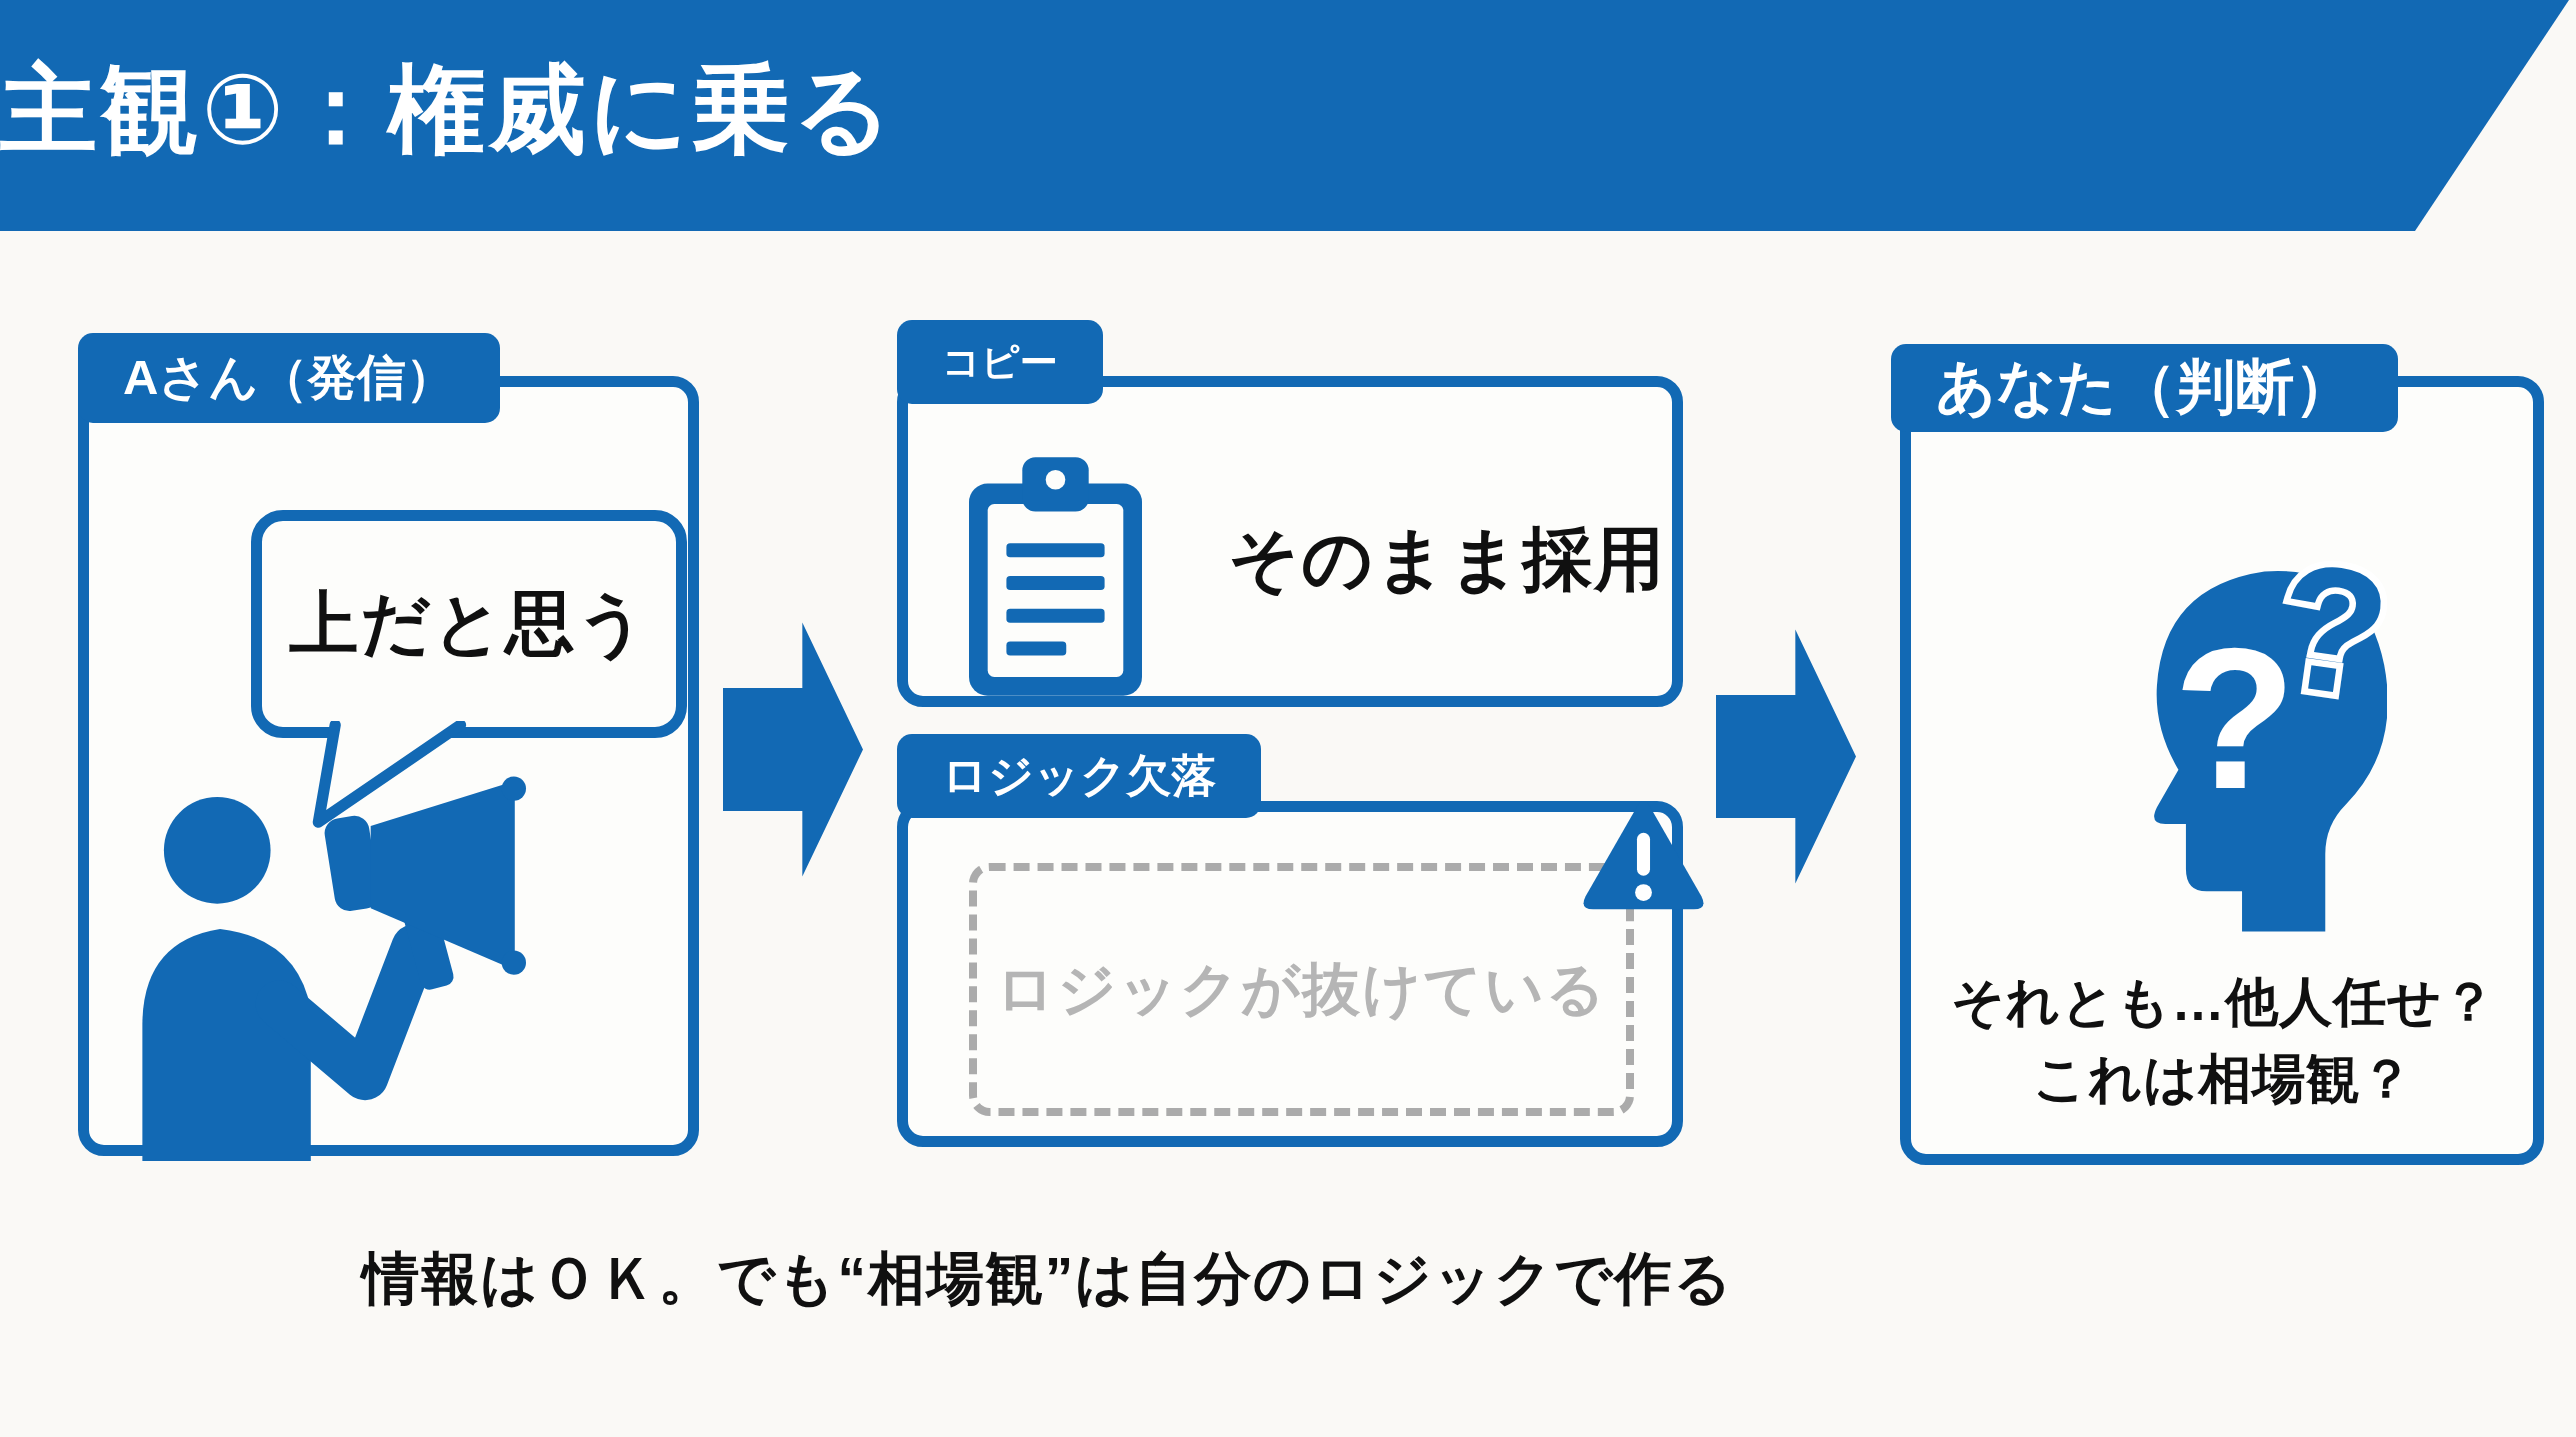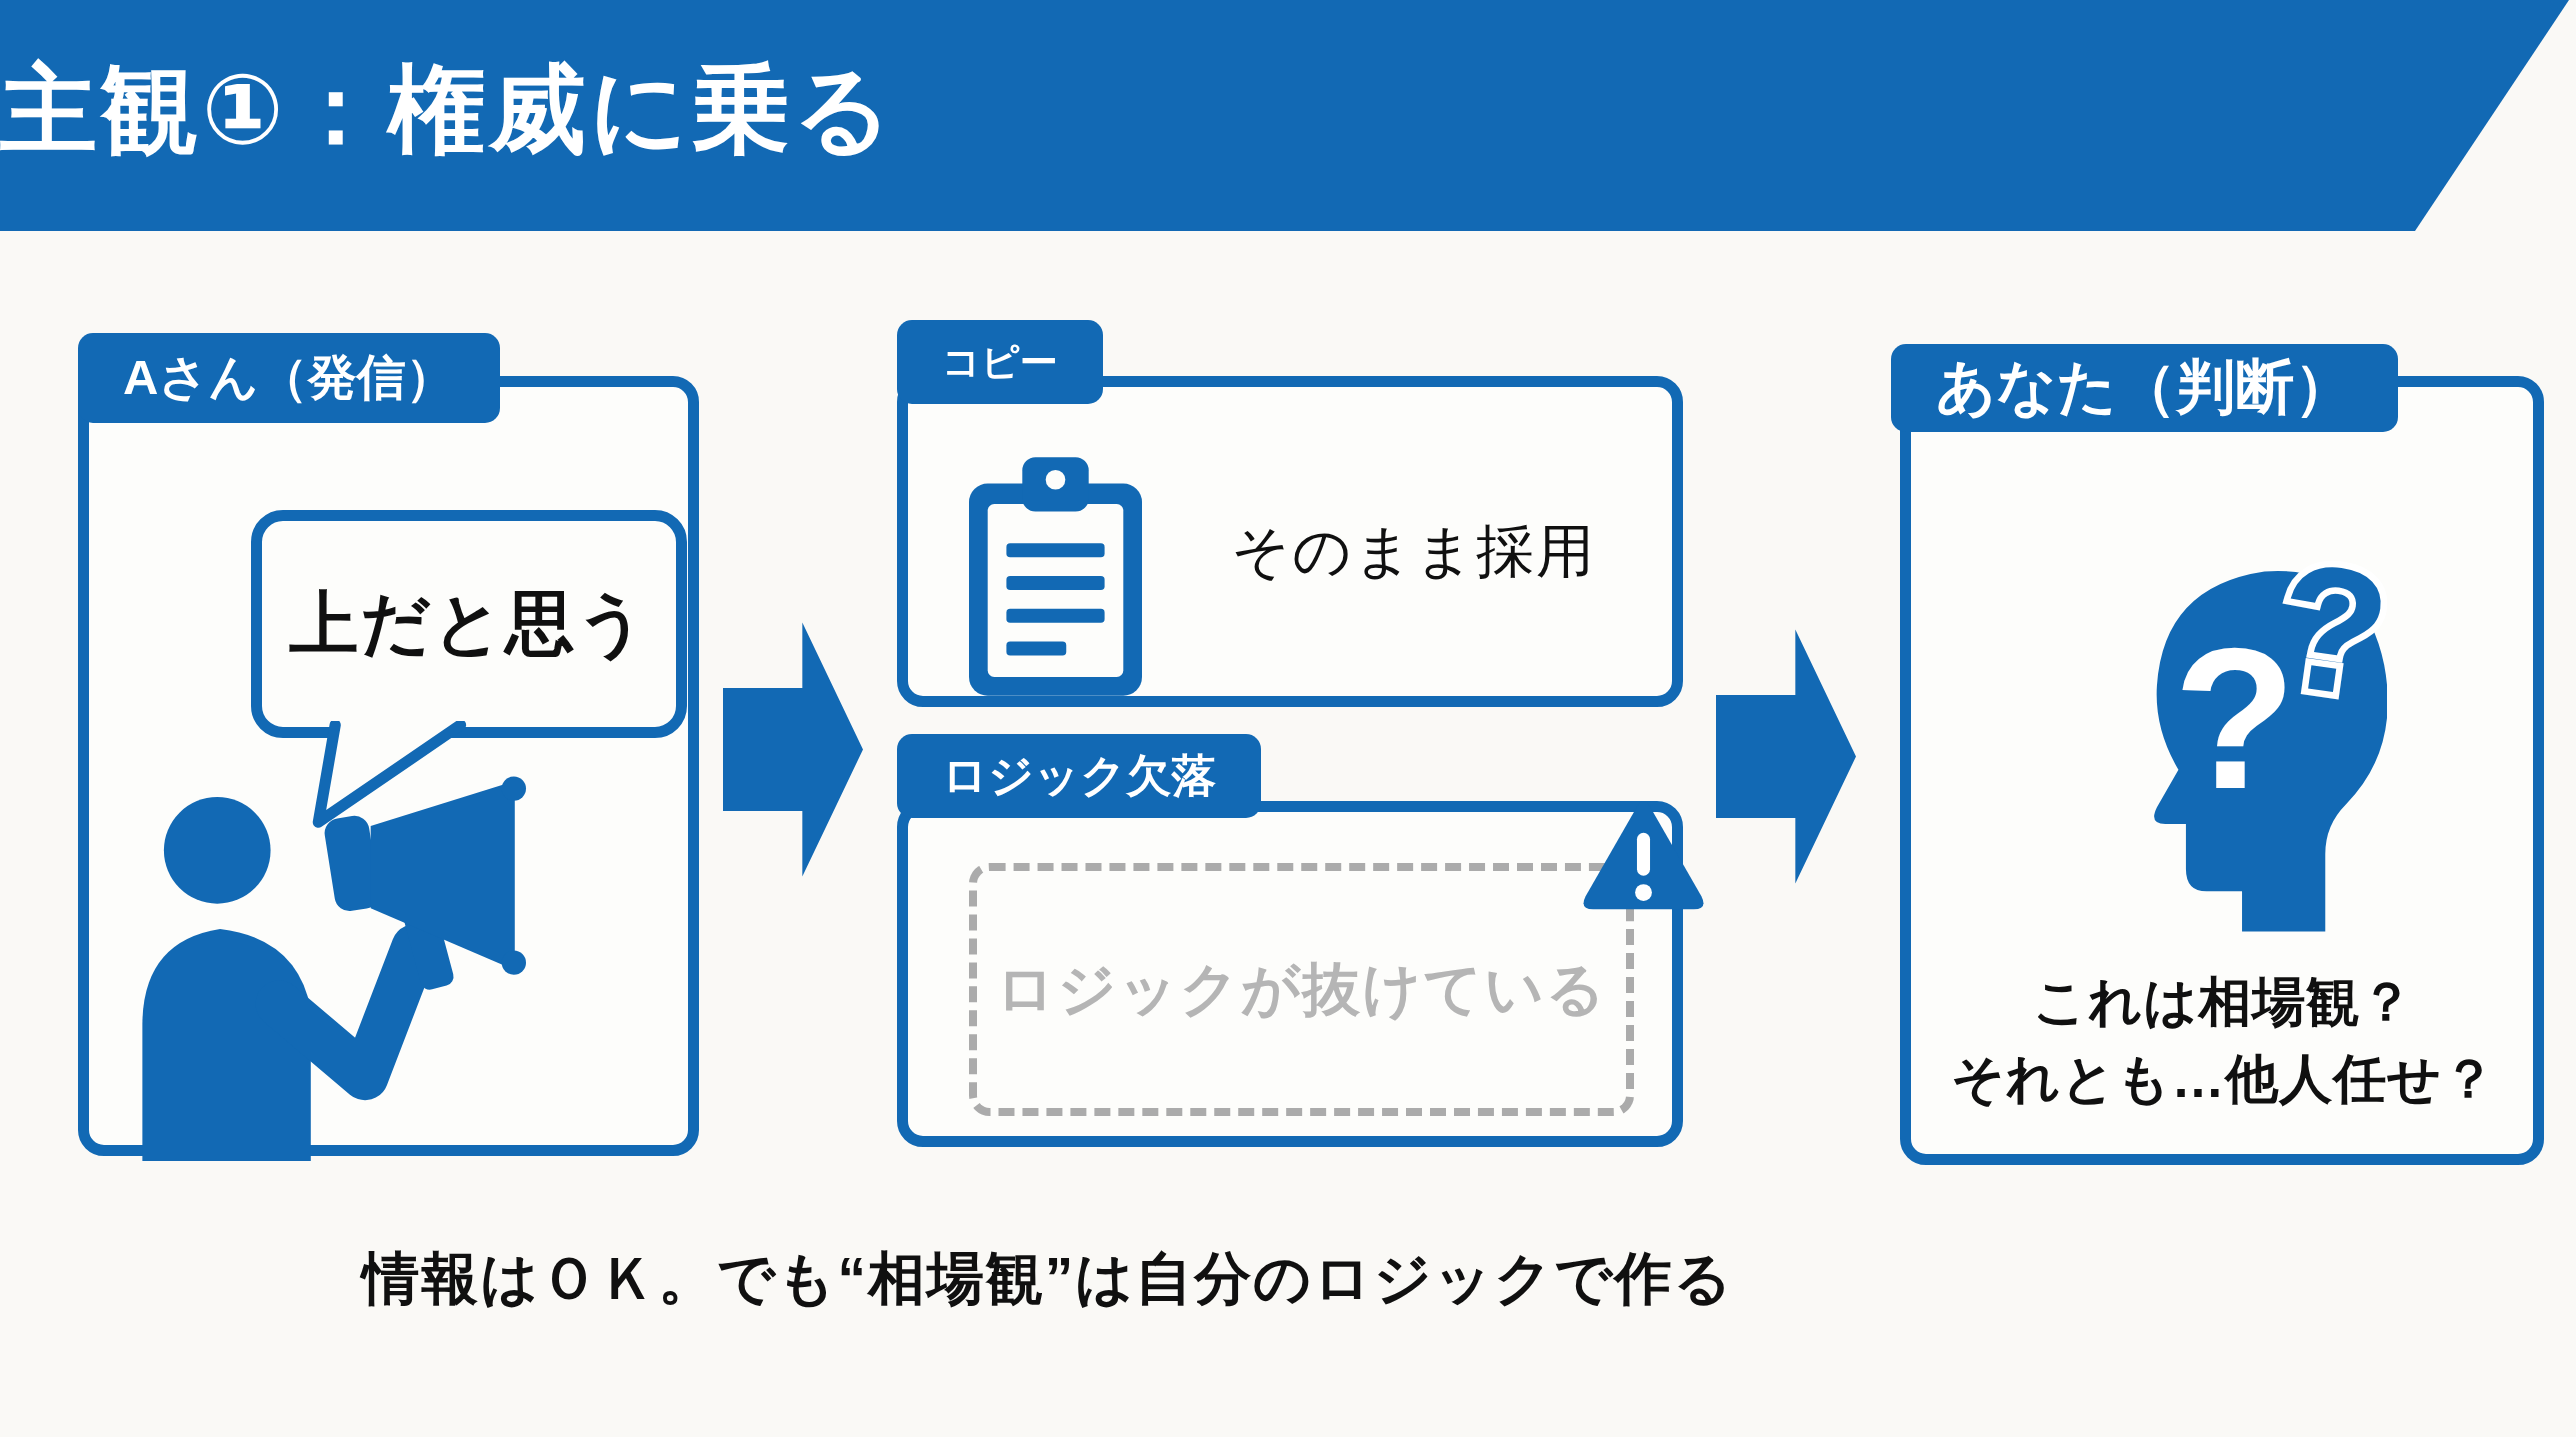--- a/index.html
+++ b/index.html
@@ -51,22 +51,22 @@
   .person-svg{position:absolute;left:131px;top:768px;z-index:1;}
   
   .arrow{position:absolute;}
   .arrow1{left:723px;top:622px;}
   .arrow2{left:1716px;top:629px;}
   
   .tab-copy{left:897px;top:320px;height:84px;font-size:38px;}
   .panel-copy{left:897px;top:376px;width:786px;height:331px;}
   .clipboard-svg{position:absolute;left:969px;top:457px;}
   .copy-label{
-    position:absolute;left:1161px;top:513px;width:505px;text-align:center;
-    font-size:58px;font-weight:400;color:var(--text);letter-spacing:1.9px;
+    position:absolute;left:1161px;top:513px;width:505px;text-align:right;
+    font-size:70px;font-weight:700;color:var(--text);letter-spacing:1.9px;
   }
   .tab-logic{left:897px;top:734px;height:84px;font-size:45px;}
   .panel-logic{left:897px;top:801px;width:786px;height:346px;}
   .dashed-box{
     position:absolute;left:969px;top:863px;width:665px;height:253px;
     border:8.4px dashed var(--gray);border-radius:20.6px;
     display:flex;align-items:center;justify-content:center;
   }
   .dashed-text{font-size:58px;font-weight:800;color:var(--gray-text);letter-spacing:1.9px;}
   .warning-svg{position:absolute;left:1580px;top:799px;z-index:6;}
@@ -160,20 +160,20 @@
   </div>
   <div class="panel panel-you"></div>
 
   <svg class="head-svg" width="332" height="417" viewBox="0 0 355 445">
     <path d="M200,445 L200,402 L162,402 Q140,402 140,378 L140,330 L118,330 Q100,330 109,312 L132,272 Q106,228 109,182 Q116,76 224,60 Q330,52 352,160 Q369,250 311,309 Q289,331 289,362 L289,445 Z" fill="var(--blue)"></path>
     <text x="192" y="292" font-size="215" font-weight="bold" fill="#ffffff" text-anchor="middle" font-family="'Liberation Sans','DejaVu Sans',sans-serif">?</text>
     <text x="296" y="188" font-size="190" font-weight="bold" fill="var(--blue)" stroke="#ffffff" stroke-width="14" paint-order="stroke" text-anchor="middle" transform="rotate(8 296 130)" font-family="'Liberation Sans','DejaVu Sans',sans-serif">?</text>
   </svg>
 
   <div class="you-questions">
+    <div>それとも…他人任せ？</div>
     <div>これは相場観？</div>
-    <div>それとも…他人任せ？</div>
   </div>
 
   <div class="footer">情報はＯＫ。でも“相場観”は自分のロジックで作る</div>
 
 </div>
 
 
 </body></html>

